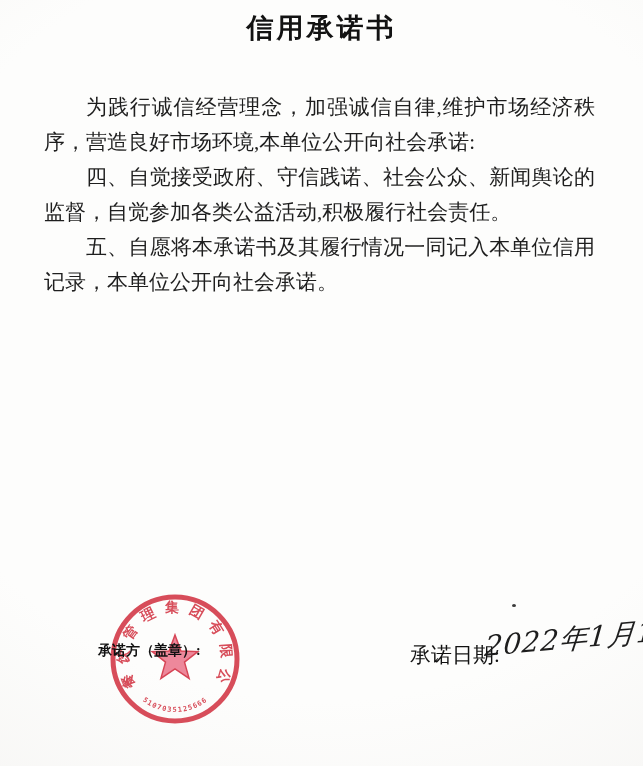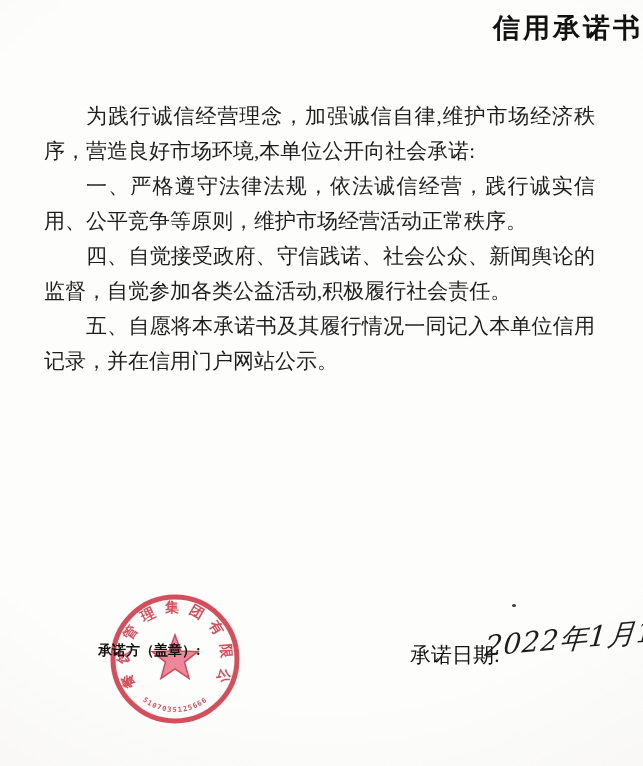--- a/index.html
+++ b/index.html
@@ -17,36 +17,35 @@
     color: #1c1c1c;
     background:
       radial-gradient(ellipse 120% 90% at 50% 42%, #fdfdfc 55%, #f3f2f0 100%);
   }
   .title {
     position: absolute;
     top: 10px;
     left: 0;
     right: 0;
     margin: 0;
-    text-align: right;
+    text-align: center;
     font-size: 27px;
     font-weight: bold;
     letter-spacing: 3px;
     color: #121212;
   }
   .doc-body {
     position: absolute;
     left: 44px;
     right: 48px;
     top: 90px;
     font-size: 21px;
     line-height: 35px;
     text-align: justify;
     color: #1e1e1e;
-    margin-top: 9px;
   }
   .doc-body p {
     margin: 0;
     text-indent: 2em;
   }
   
   .stamp {
     position: absolute;
     left: 105px;
     top: 589px;
@@ -121,23 +120,22 @@
 </style>
 </head>
 <body>
 
 <div class="page">
 
   <h1 class="title">信用承诺书</h1>
 
   <div class="doc-body">
     <p>为践行诚信经营理念，加强诚信自律,维护市场经济秩序，营造良好市场环境,本单位公开向社会承诺:</p>
-    <p>一、严格遵守法律法规，依法诚信经营，践行诚实信用、公平竞争等原则，维护市场经营活动正常秩序。</p>
     <p>四、自觉接受政府、守信践诺、社会公众、新闻舆论的监督，自觉参加各类公益活动,积极履行社会责任。</p>
-    <p>五、自愿将本承诺书及其履行情况一同记入本单位信用记录，并在信用门户网站公示。</p>
+    <p>五、自愿将本承诺书及其履行情况一同记入本单位信用记录，本单位公开向社会承诺。</p>
   </div>
 
   <div class="stamp">
     <svg viewBox="0 0 140 140" width="140" height="140" xmlns="http://www.w3.org/2000/svg">
       <circle class="seal-ring" cx="70" cy="70" r="62"></circle>
       <polygon class="seal-star" points="70,46 75.9,61.9 92.8,62.6 79.5,73.1 84.1,89.4 70,80 55.9,89.4 60.5,73.1 47.2,62.6 64.1,61.9"></polygon>
       <path id="arcTop" d="M 32.5 98.3 A 47 47 0 1 1 107.5 98.3" fill="none"></path>
       <path id="arcBottom" d="M 35.9 110.6 A 53 53 0 0 0 104.1 110.6" fill="none"></path>
       <text class="seal-company">
         <textPath href="#arcTop" startOffset="2">餐饮管理集团有限公司</textPath>

